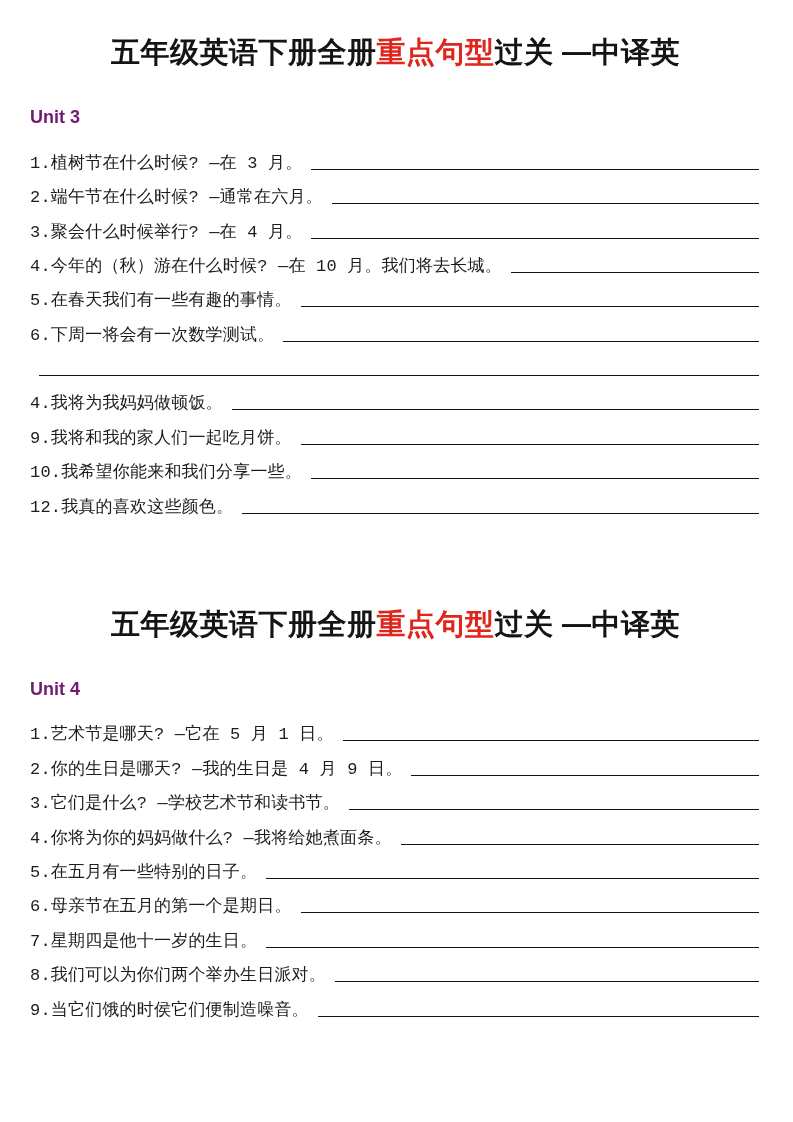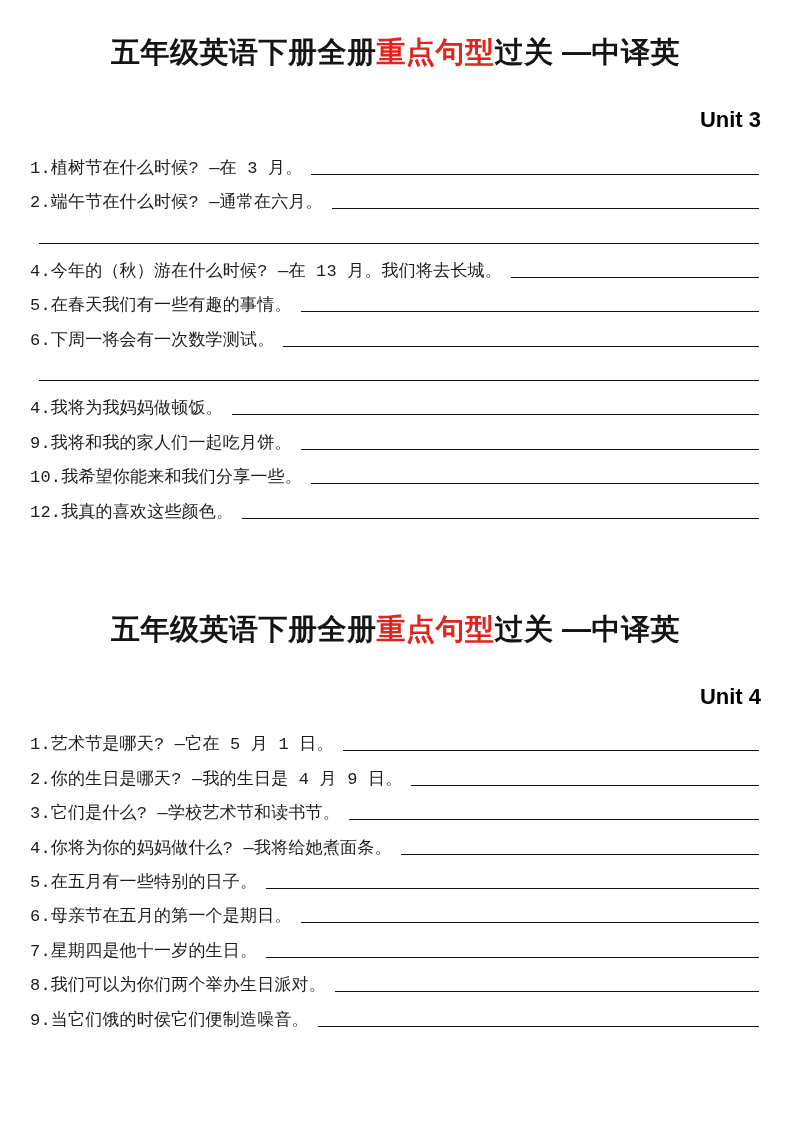--- a/index.html
+++ b/index.html
@@ -19,24 +19,24 @@
     font-size: 29px;
     font-weight: bold;
     color: #141414;
     line-height: 1.15;
     margin: 0;
     letter-spacing: 0.5px;
     white-space: nowrap;
   }
   .doc-title .red {  }
   .unit-heading {
-    text-align: right;
-    font-size: 22px;
+    text-align: left;
+    font-size: 18px;
     font-weight: bold;
-    color: #000000;
+    color: #701a75;
     margin: 38px 0 13px 0;
   }
   .items { }
   .item {
     display: flex;
     align-items: flex-end;
     height: 34.4px;
     font-size: 17px;
     color: #1c1c1c;
     font-family: Liberation Mono, monospace;
@@ -68,24 +68,25 @@
     <div class="items">
       <div class="item">
           <span class="item-text">1.植树节在什么时候? —在 3 月。</span>
           <span class="blank"></span>
         </div>
       <div class="item">
           <span class="item-text">2.端午节在什么时候? —通常在六月。</span>
           <span class="blank"></span>
         </div>
       <div class="item">
+          <span class="item-text">3.聚会什么时候举行? —在 4 月。</span>
           <span class="blank"></span>
         </div>
       <div class="item">
-          <span class="item-text">4.今年的（秋）游在什么时候? —在 13 月。我们将去长城。</span>
+          <span class="item-text">4.今年的（秋）游在什么时候? —在 10 月。我们将去长城。</span>
           <span class="blank"></span>
         </div>
       <div class="item">
           <span class="item-text">5.在春天我们有一些有趣的事情。</span>
           <span class="blank"></span>
         </div>
       <div class="item">
           <span class="item-text">6.下周一将会有一次数学测试。</span>
           <span class="blank"></span>
         </div>

